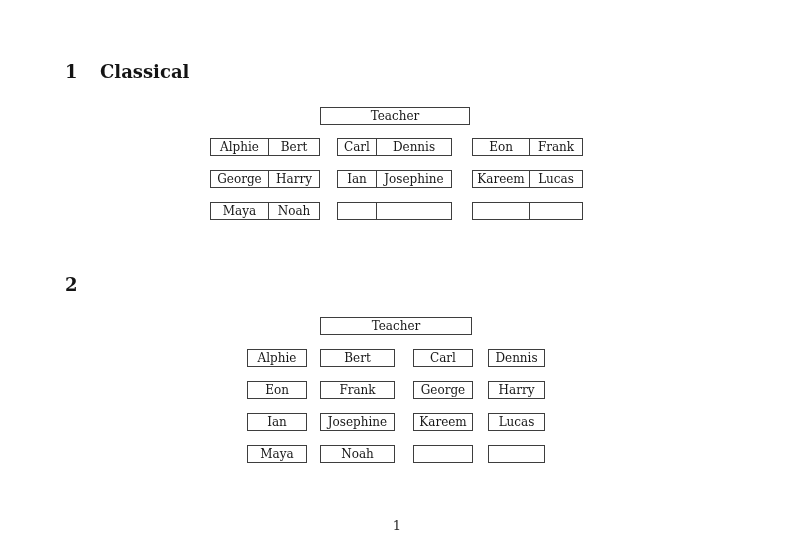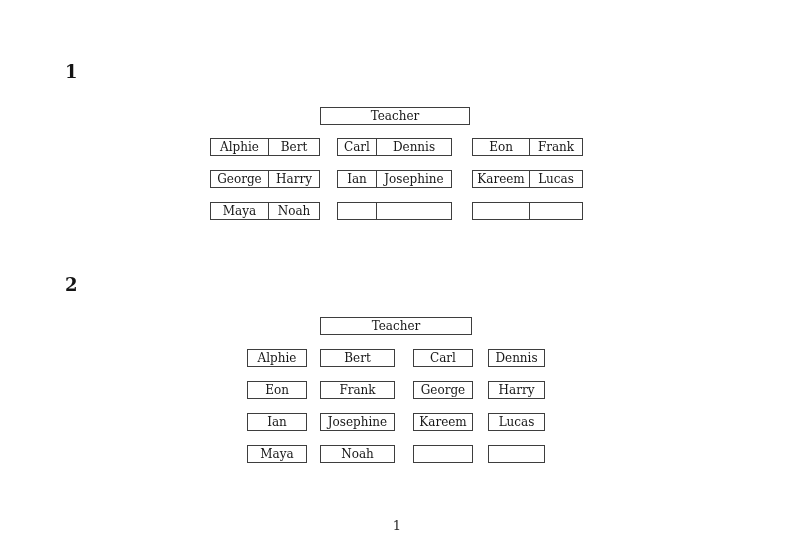--- a/index.html
+++ b/index.html
@@ -64,20 +64,21 @@
     color: #2a2a2a;
   }
 </style>
 </head>
 <body>
 
 <div class="page">
 
   <div class="section-heading" style="left:65px; top:61px;">
     <span class="heading-number">1</span>
+    <span>Classical</span>
   </div>
 
   <div class="seatbox" style="left:320px; top:107px; width:150px;">Teacher</div>
 
   <div class="desk" style="left:210px; top:138px; width:110px;">
     <div class="cell first" style="width:58px;">Alphie</div>
     <div class="cell second">Bert</div>
   </div>
   <div class="desk" style="left:337px; top:138px; width:115px;">
     <div class="cell first" style="width:39px;">Carl</div>

